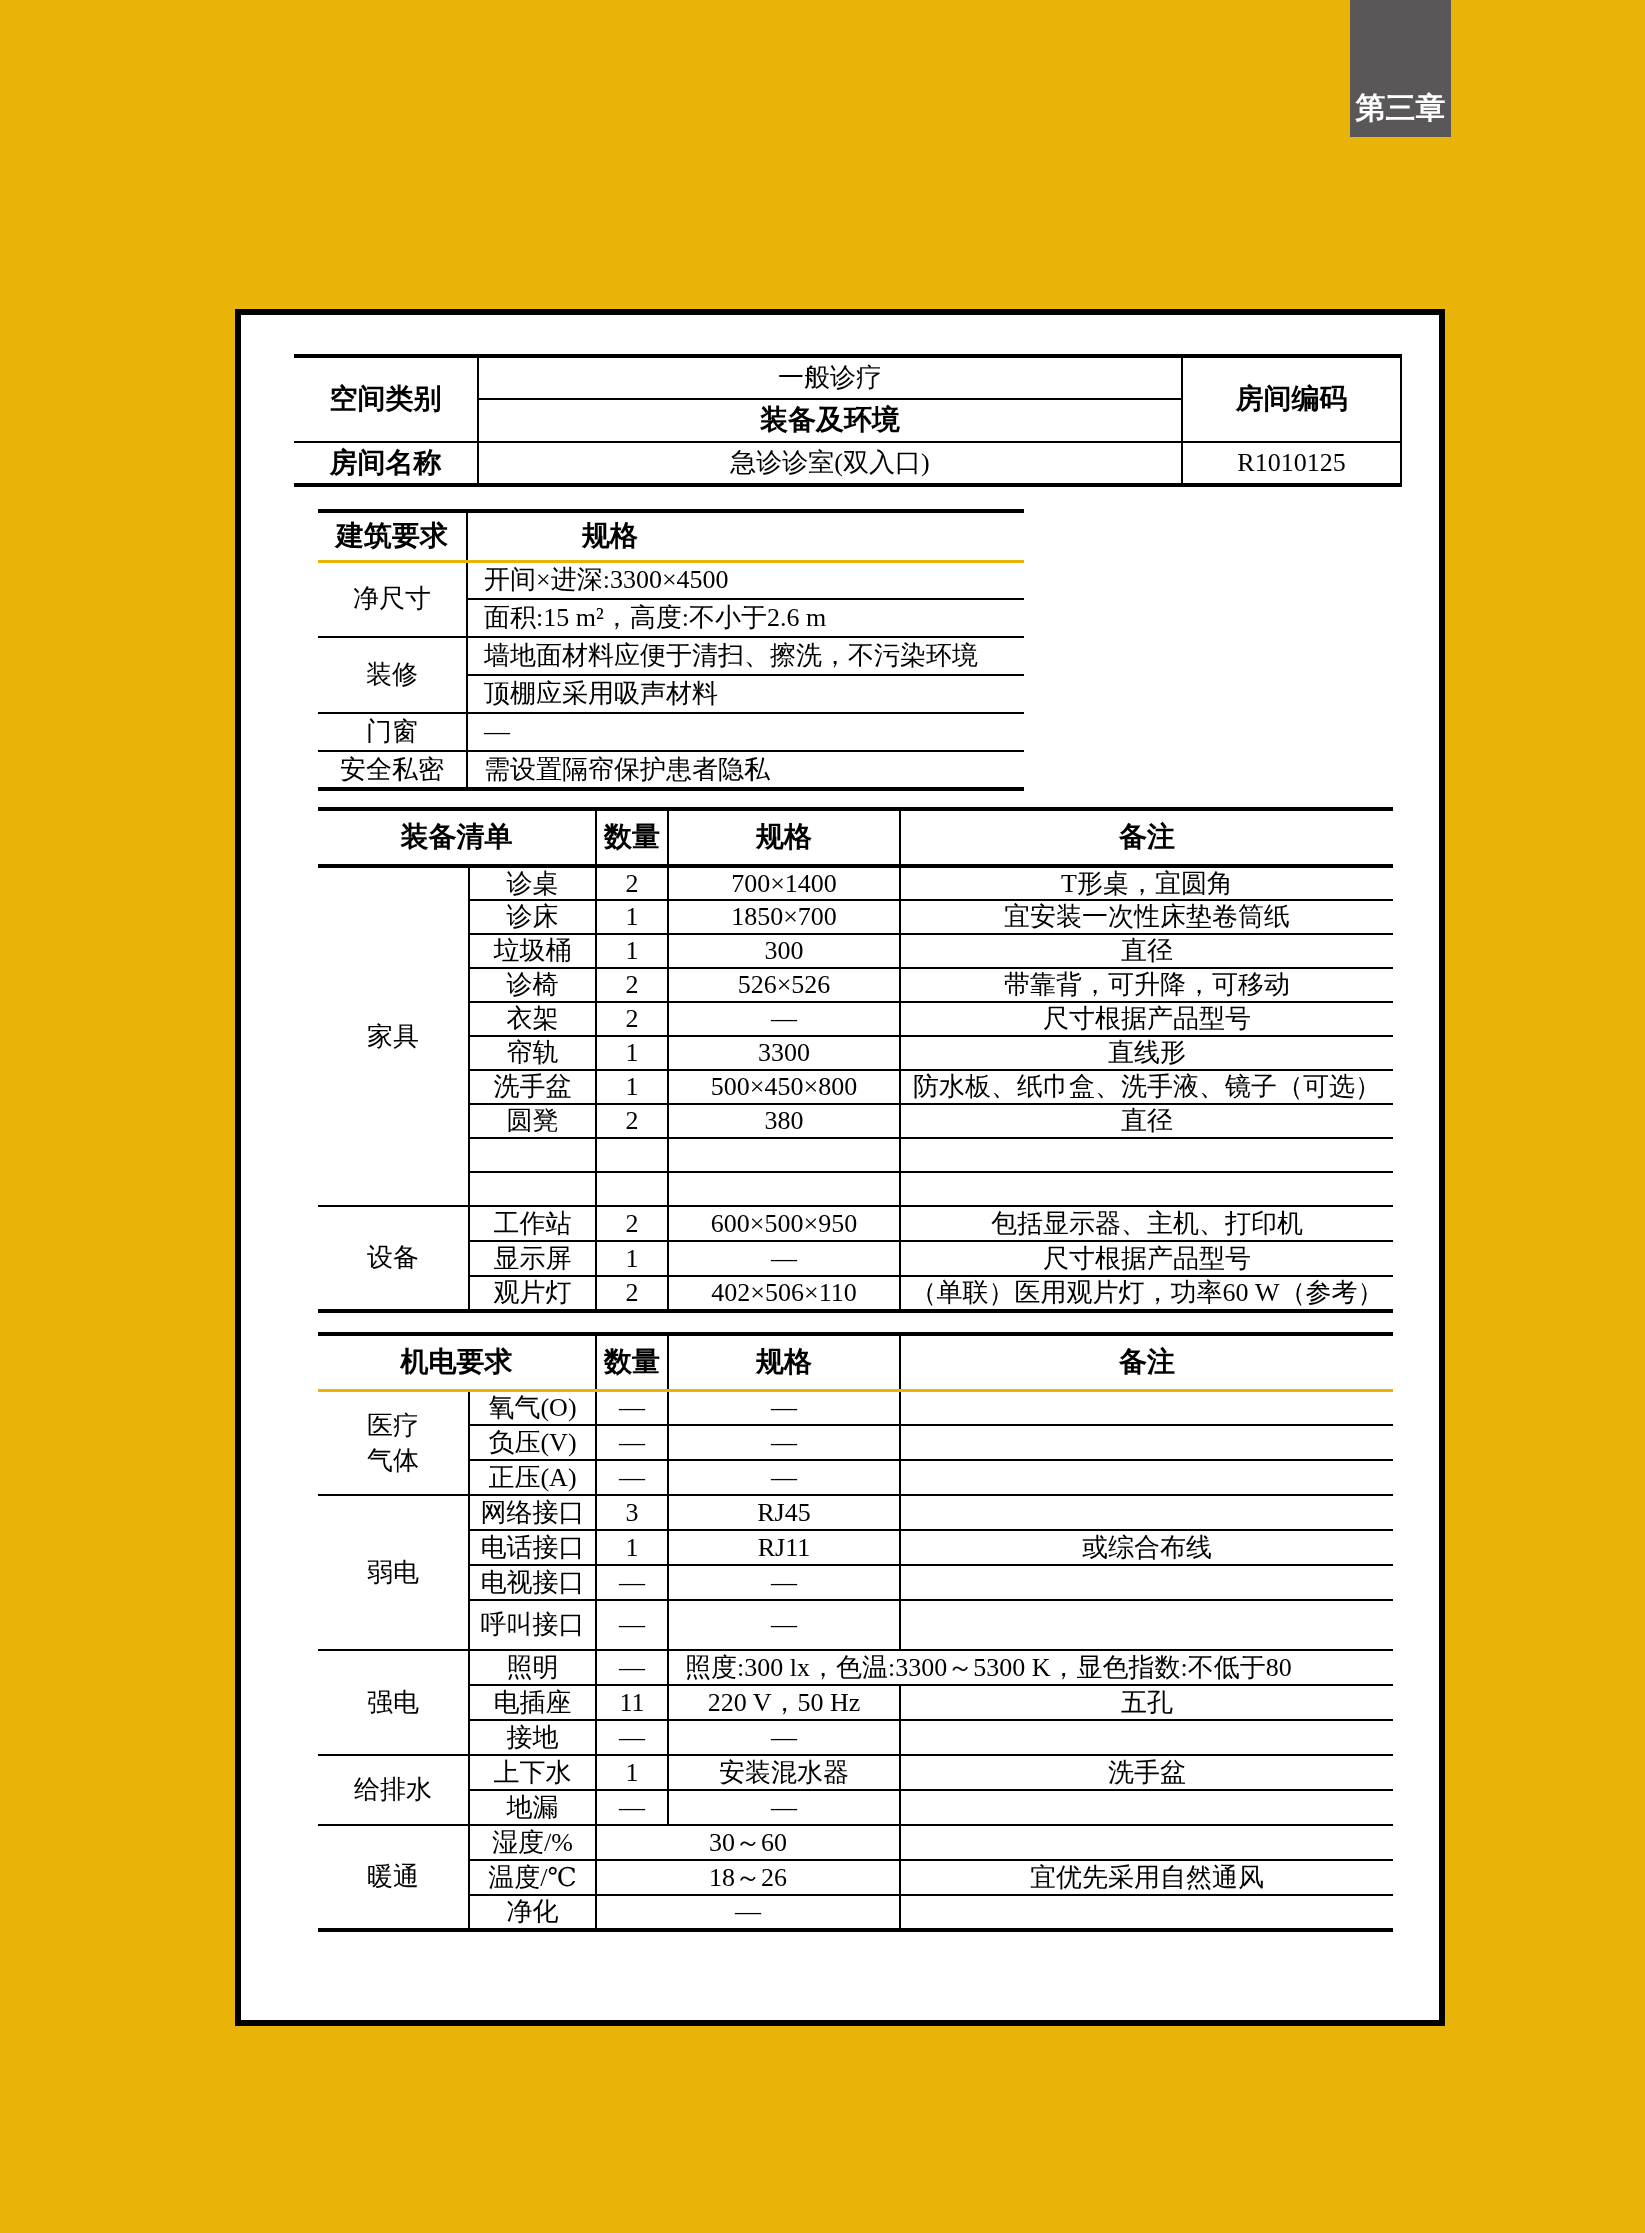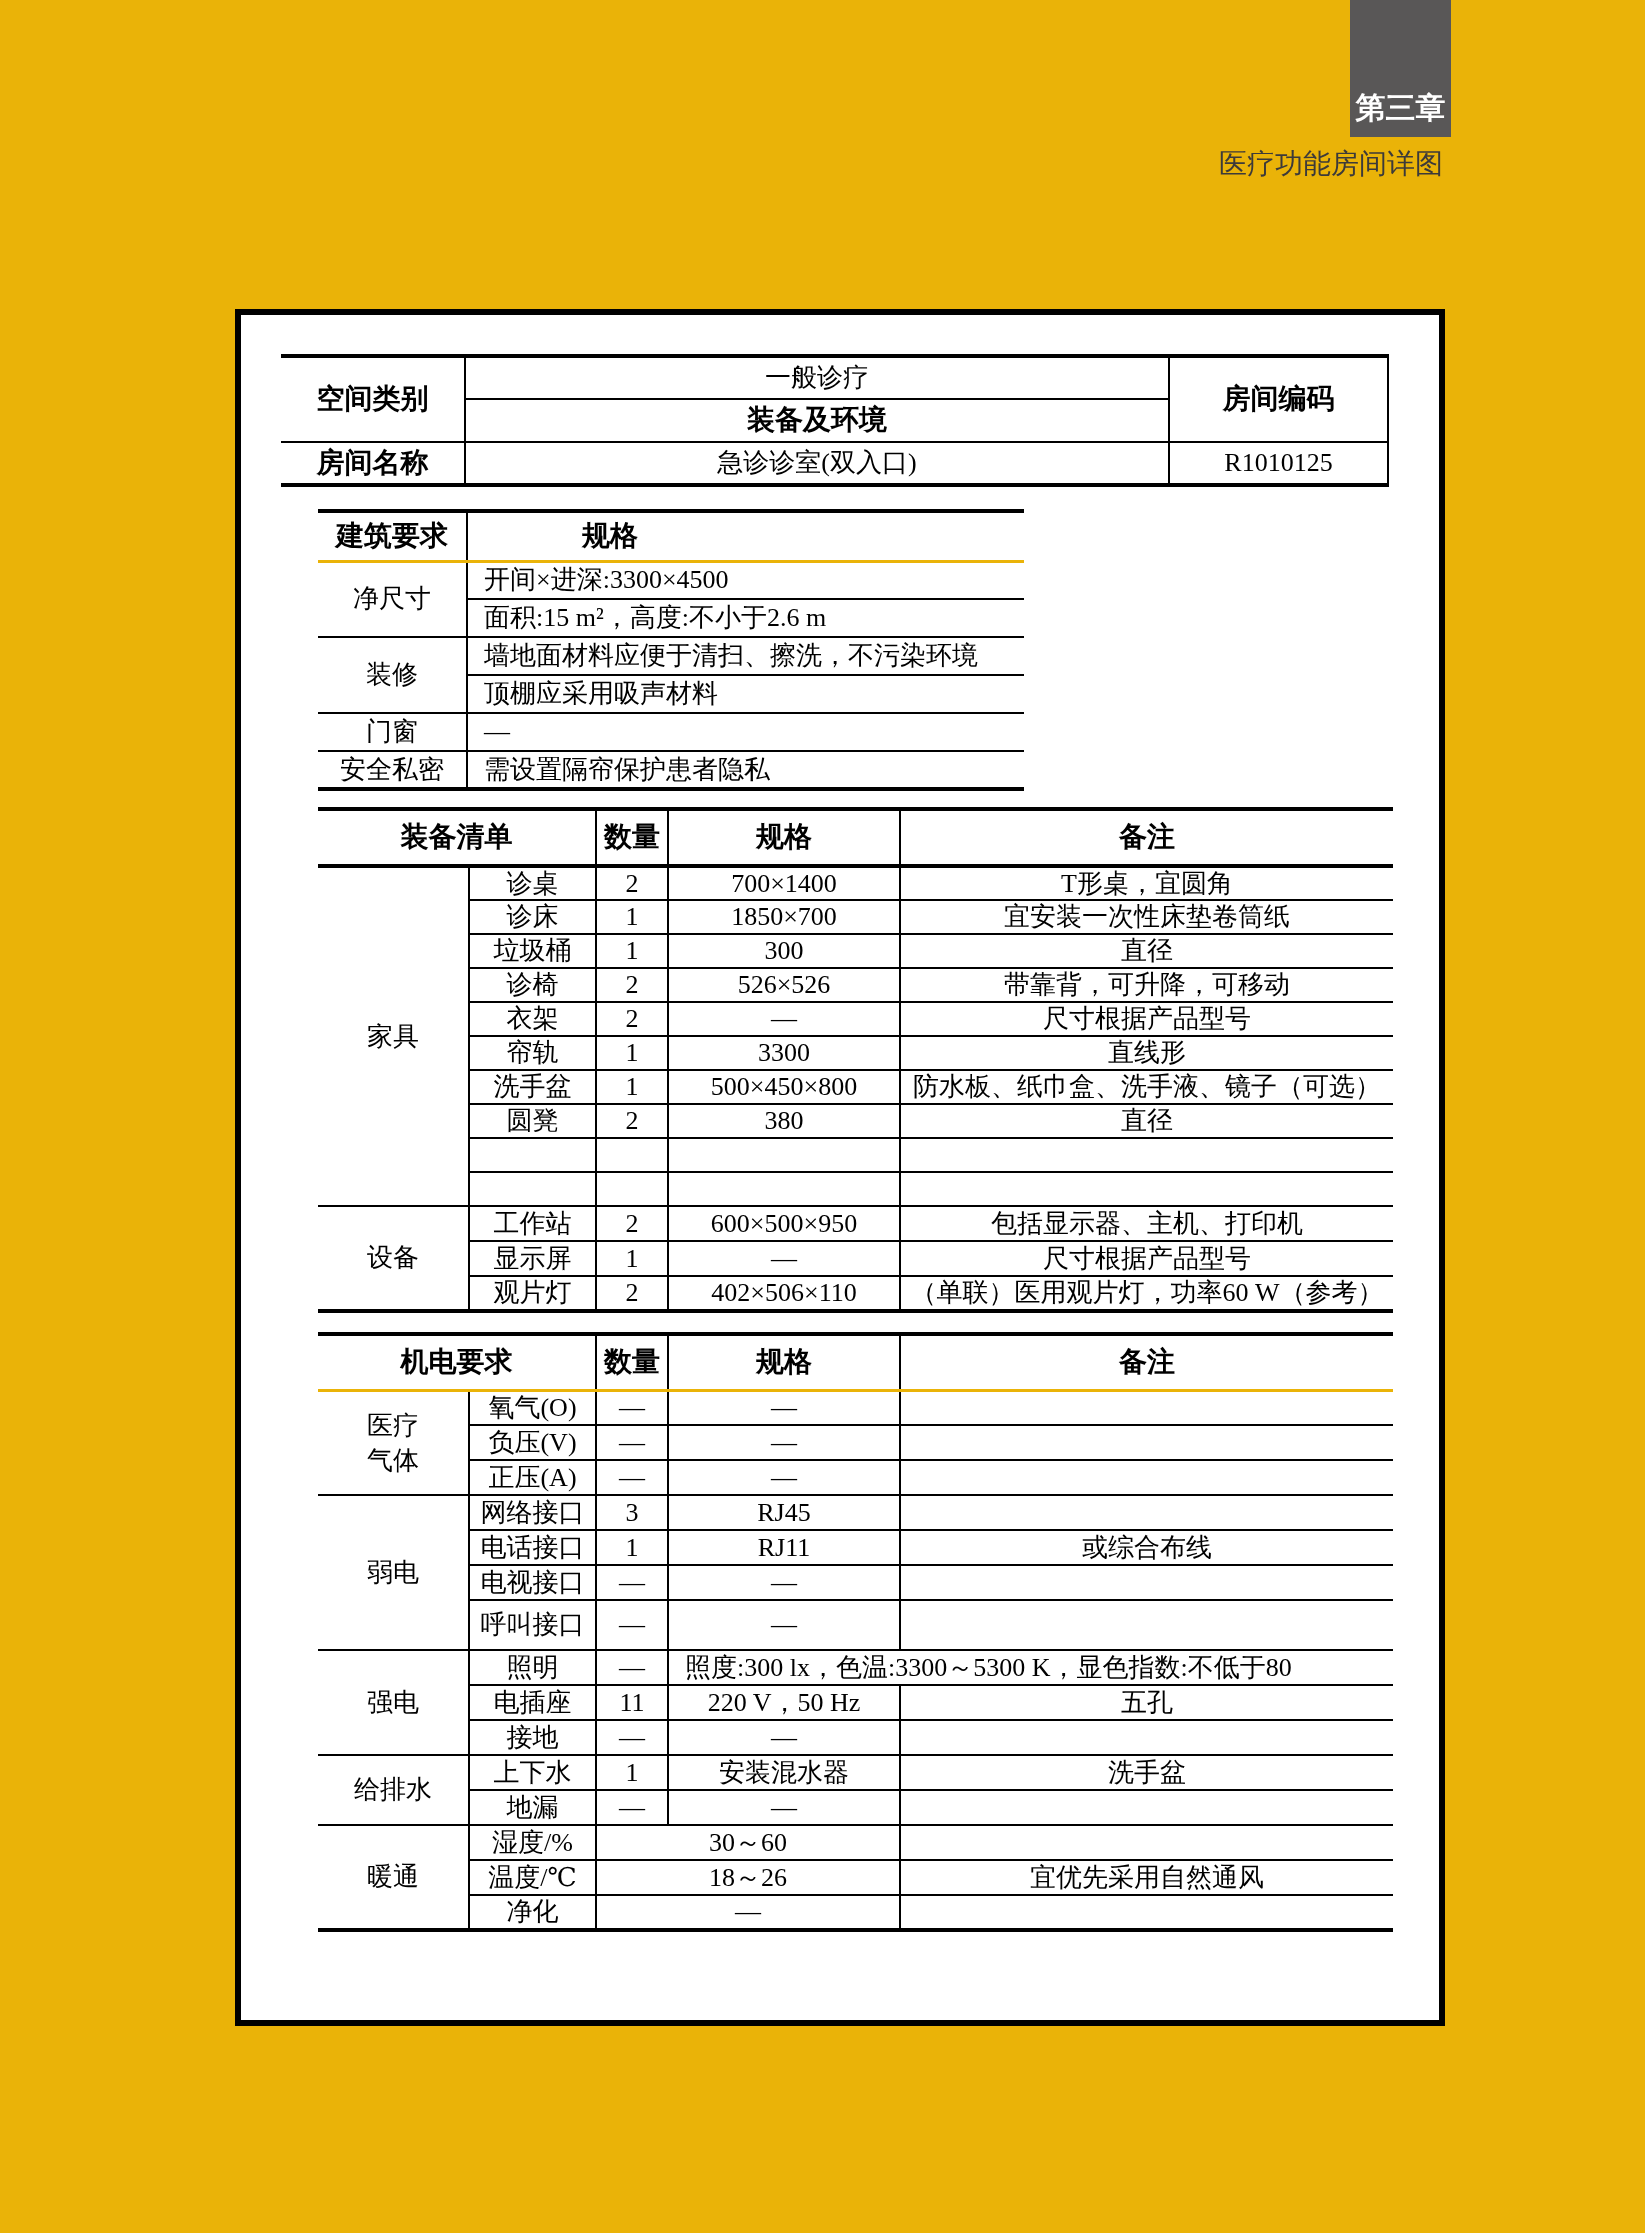--- a/index.html
+++ b/index.html
@@ -41,25 +41,24 @@
   }
 </style>
 </head>
 <body>
 
 <div id="page">
 
   <div id="chapter-tab">
     <span>第三章</span>
   </div>
-  <div id="chapter-subtitle">医疗功能房间详图</div>
 
   <div id="content-box"></div>
 
-  <table class="t" style="left:281px;top:354px;width:1107px;">
+  <table class="t" style="left:294px;top:354px;width:1107px;">
     <colgroup>
         <col style="width:184px">
         <col style="width:704px">
         <col style="width:219px">
       </colgroup>
     <tbody>
         <tr style="height:43px">
       <td rowspan="2" class="hd bt4 bb2">空间类别</td>
       <td class="bt4 bb2 bl2">一般诊疗</td>
       <td rowspan="2" class="hd bt4 bb2 bl2 br2">房间编码</td>

